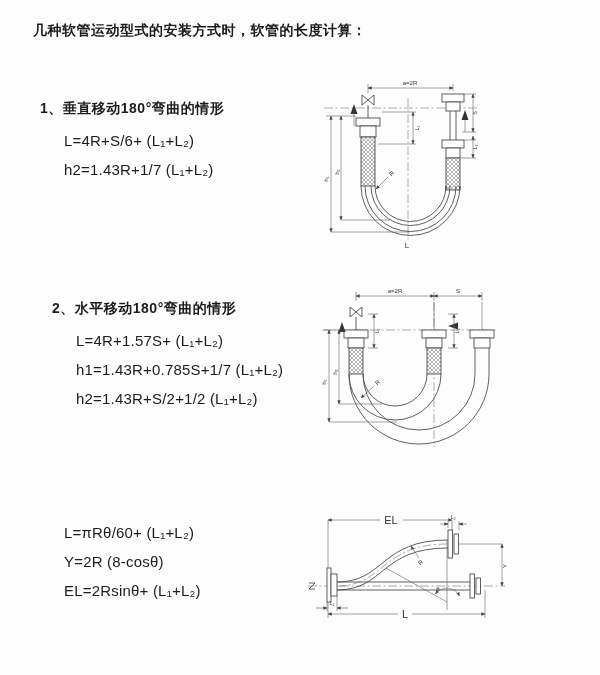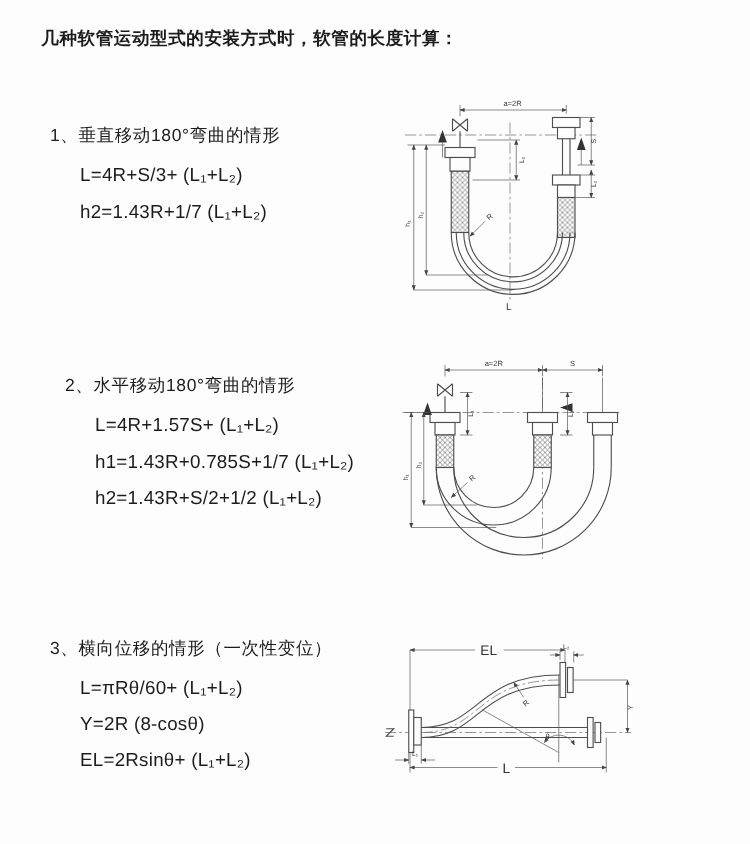--- a/index.html
+++ b/index.html
@@ -1,20 +1,20 @@
 <!DOCTYPE html>
 <html><head>
 <meta charset="utf-8">
 <style>
   html,body{margin:0;padding:0;background:#ffffff;}
   .page{position:relative;width:600px;height:675px;background:#fdfdfd;overflow:hidden;
         font-family:"Liberation Sans","DejaVu Sans",sans-serif;color:#1c1c1c;}
   .title{position:absolute;left:33px;top:22px;font-size:14px;font-weight:700;letter-spacing:.5px;}
   .sec{position:absolute;left:40px;}
-  .sec .heading{font-size:14px;font-weight:400;letter-spacing:.5px;}
+  .sec .heading{font-size:14px;font-weight:700;letter-spacing:.5px;}
   .sec .formulas{margin-top:8px;padding-left:24px;}
   .sec .formula{font-size:15px;line-height:29px;letter-spacing:.2px;white-space:pre;}
   #s1{top:100px;} #s2{top:300px;margin-left:12px;} #s3{top:510px;}
   svg{position:absolute;}
   svg text{font-family:"Liberation Sans","DejaVu Sans",sans-serif;fill:#333;}
   .dw{stroke:#4e4e4e;stroke-width:0.9;fill:none;}          
   .dwf{stroke:#4e4e4e;stroke-width:0.9;fill:#fdfdfd;}      
   .hose{stroke:#4e4e4e;stroke-width:0.9;fill:url(#hx);}
   .dim{stroke:#555;stroke-width:0.55;fill:none;}
   .cl{stroke:#666;stroke-width:0.55;fill:none;stroke-dasharray:9 2.5 2 2.5;}
@@ -38,21 +38,21 @@
         <path d="M0,0 L4,4 M4,0 L0,4" stroke="#6a6a6a" stroke-width="0.5"></path>
       </pattern>
     </defs>
   </svg>
 
   <div class="title">几种软管运动型式的安装方式时，软管的长度计算：</div>
 
   <div class="sec" id="s1">
     <div class="heading">1、垂直移动180°弯曲的情形</div>
     <div class="formulas">
-      <div class="formula">L=4R+S/3+ (L₁+L₂)</div>
+      <div class="formula">L=4R+S/6+ (L₁+L₂)</div>
       <div class="formula">h2=1.43R+1/7 (L₁+L₂)</div>
     </div>
   </div>
 
   <svg style="left:310px;top:74px" width="285" height="185" viewBox="0 0 285 185">
 
     <path class="cl" d="M14,34 H168"></path>
     <path class="cl" d="M98,24 V166"></path>
 
     <path class="dim" d="M58,19 V10 M143,17 V10"></path>
@@ -171,21 +171,20 @@
       <path d="M51,92 A32,32 0 0 0 115,92"></path>
       <path d="M37,92 A70,70 0 0 0 177,92"></path>
       <path d="M51,92 A56,56 0 0 0 163,92"></path>
     </g>
 
     <path class="dim" d="M62,104 L49,116" marker-end="url(#arr)"></path>
     <text class="lbl" transform="translate(67,102) rotate(-40)" text-anchor="middle">R</text>
   </svg>
 
   <div class="sec" id="s3">
-    <div class="heading">3、横向位移的情形（一次性变位）</div>
     <div class="formulas">
       <div class="formula">L=πRθ/60+ (L₁+L₂)</div>
       <div class="formula">Y=2R (8-cosθ)</div>
       <div class="formula">EL=2Rsinθ+ (L₁+L₂)</div>
     </div>
   </div>
 
   <svg style="left:300px;top:498px" width="300" height="150" viewBox="0 0 300 150">
 
     <path class="dim" d="M28,22 V120 M152,22 V32"></path>

